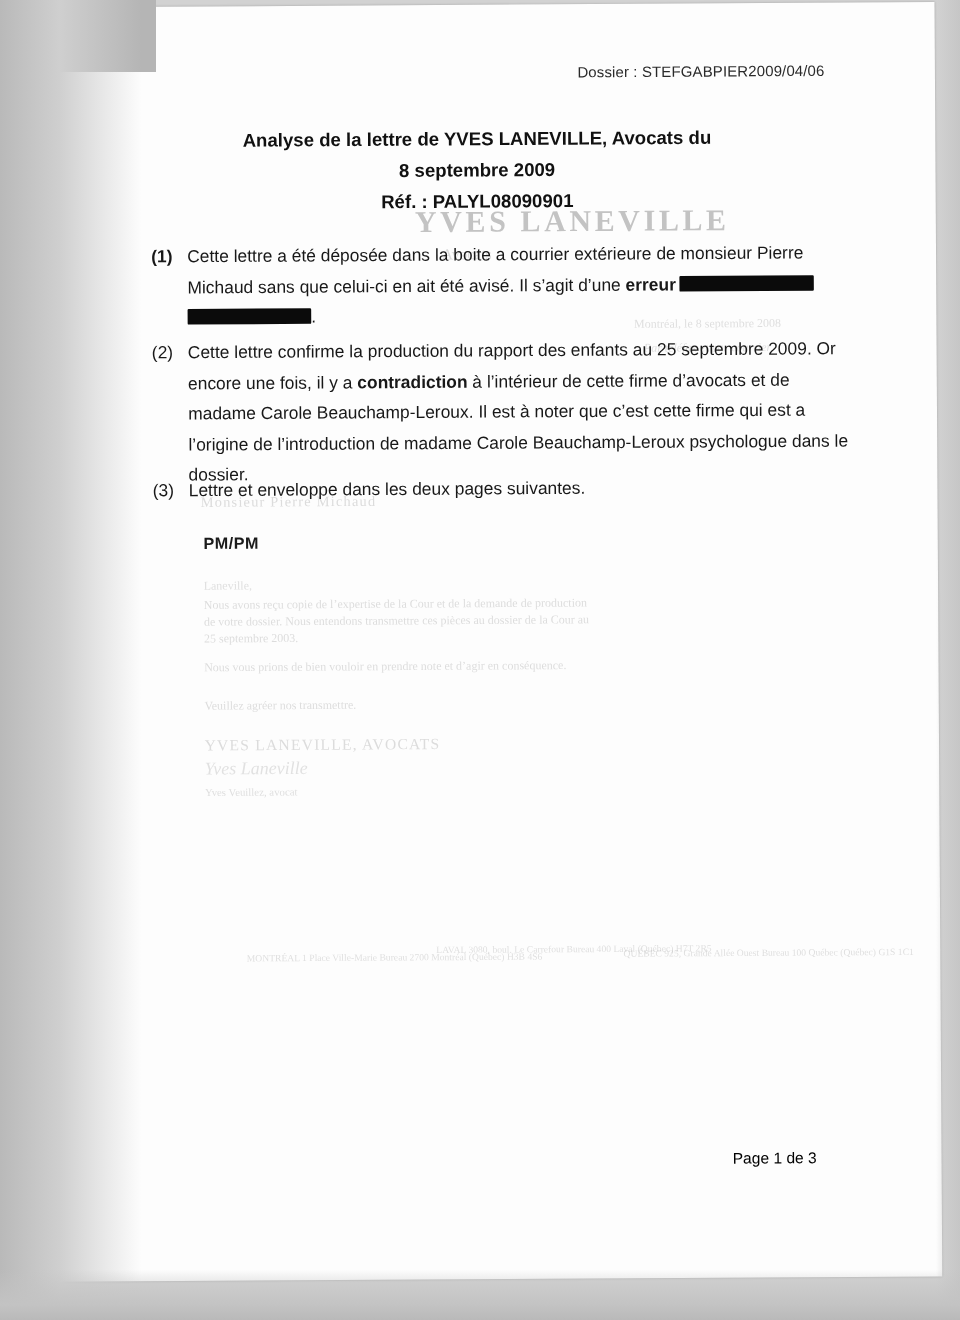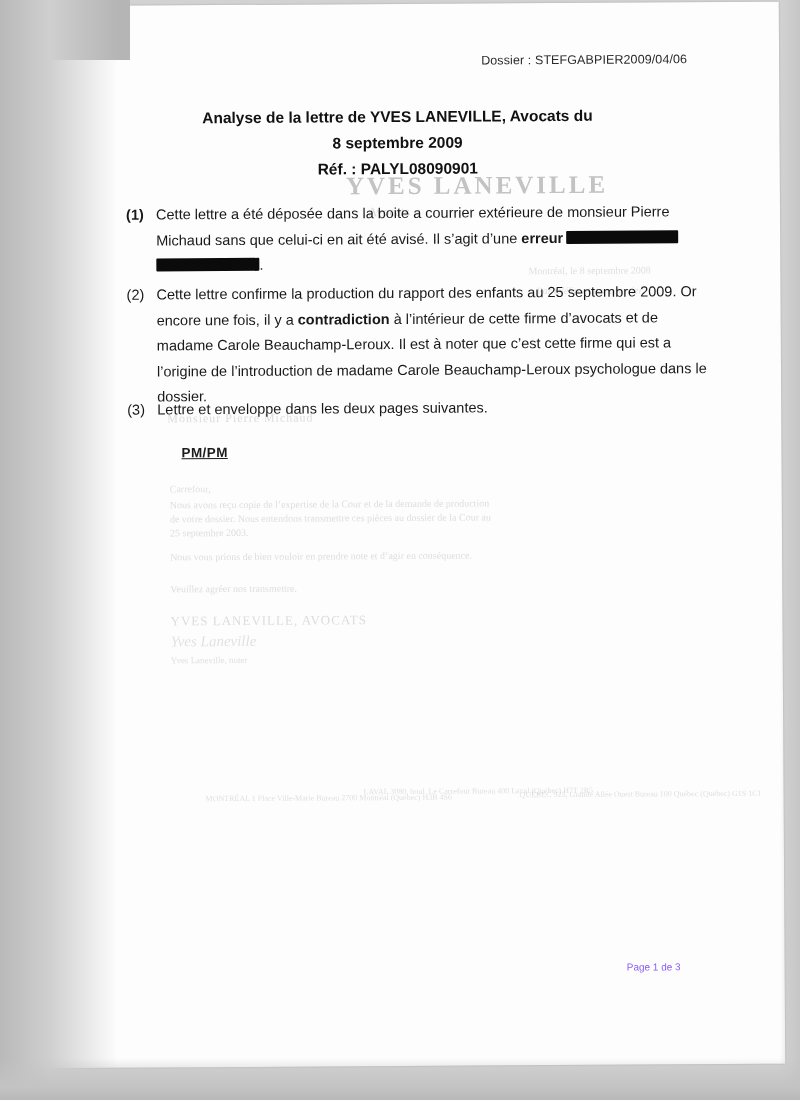--- a/index.html
+++ b/index.html
@@ -118,34 +118,33 @@
     margin-left: 30px;
     display: block;
   }
 
   #item-1 { left: 110px; top: 197px; width: 580px; }
   #item-2 { left: 110px; top: 277px; width: 580px; }
   #item-3 { left: 110px; top: 392px; width: 580px; }
 
   .initials {
     position: absolute;
-    left: 164px;
+    left: 152px;
     top: 440px;
     font-size: 13.5px;
     font-weight: bold;
     letter-spacing: 0.4px;
-    text-decoration: underline;
   }
 
   .page-number {
     position: absolute;
     right: 104px;
     bottom: 92px;
-    font-size: 10px;
-    color: #8b5cf6;
+    font-size: 13px;
+    color: #000000;
   }
 
   b.strong { font-weight: bold; }
 
   
   .redaction {
     display: inline-block;
     background: #0b0b0b;
     height: 13px;
     vertical-align: -1px;
@@ -194,29 +193,29 @@
 <div id="scan-page">
 
   <div class="sheet">
     <div class="content">
 
       <div class="ghost ghost-title">YVES LANEVILLE</div>
       <div class="ghost ghost-sub">Avocats</div>
       <div class="ghost ghost-right1">Montréal, le 8 septembre 2008</div>
       <div class="ghost ghost-right2">Par téléfax et par courrier</div>
       <div class="ghost ghost-line-a">Monsieur Pierre Michaud</div>
-      <div class="ghost ghost-line-b">Carrefour,</div>
+      <div class="ghost ghost-line-b">Laneville,</div>
       <div class="ghost ghost-para1">Nous avons reçu copie de l’expertise de la Cour et de la demande de production</div>
       <div class="ghost ghost-para2">de votre dossier. Nous entendons transmettre ces pièces au dossier de la Cour au</div>
       <div class="ghost ghost-para3">25 septembre 2003.</div>
       <div class="ghost ghost-para4">Nous vous prions de bien vouloir en prendre note et d’agir en conséquence.</div>
       <div class="ghost ghost-para5">Veuillez agréer nos transmettre.</div>
       <div class="ghost ghost-sig1">YVES LANEVILLE, AVOCATS</div>
       <div class="ghost ghost-sig2">Yves Laneville</div>
-      <div class="ghost ghost-sig3">Yves Laneville, noter</div>
+      <div class="ghost ghost-sig3">Yves Veuillez, avocat</div>
       <div class="ghost ghost-f1">MONTRÉAL
 1 Place Ville-Marie
 Bureau 2700
 Montréal (Québec) H3B 4S6</div>
       <div class="ghost ghost-f2">LAVAL
 3080, boul. Le Carrefour
 Bureau 400
 Laval (Québec) H7T 2R5</div>
       <div class="ghost ghost-f3">QUÉBEC
 925, Grande Allée Ouest

